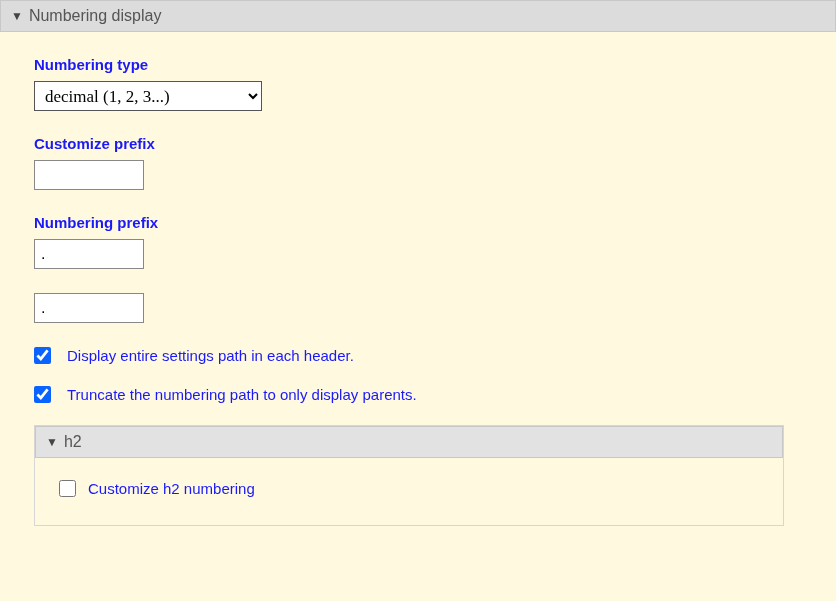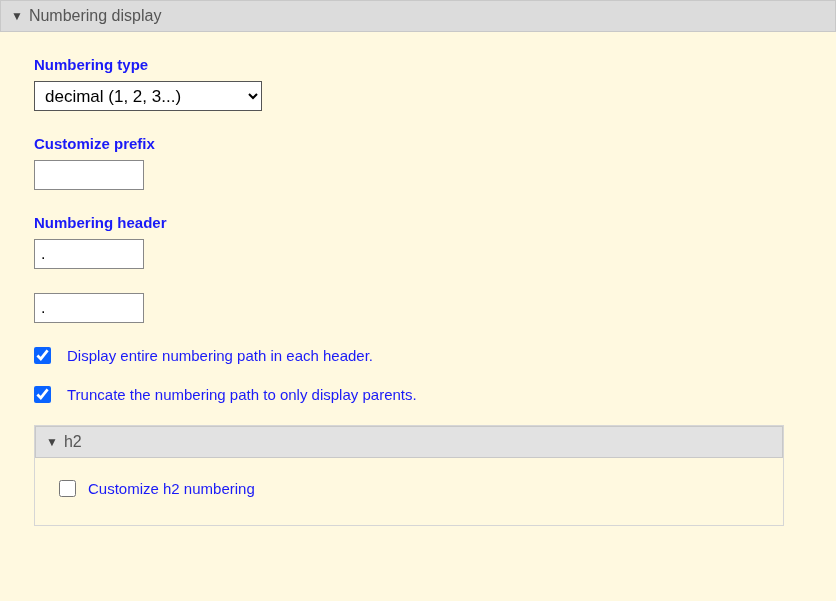--- a/index.html
+++ b/index.html
@@ -53,21 +53,21 @@
       padding: 2px 6px;
       font-family: inherit;
     }
     .select-input {
       width: 228px;
       height: 30px;
       border: 1px solid #555;
       background: #fff;
       font-size: 17px;
       padding: 2px 6px;
-      font-family: Liberation Sans, sans-serif;
+      font-family: Liberation Serif, serif;
     }
     .checkbox-row {
       display: flex;
       align-items: center;
       margin-bottom: 22px;
     }
     .checkbox-row input[type="checkbox"] {
       width: 17px;
       height: 17px;
       accent-color: #0a63ff;
@@ -114,31 +114,31 @@
       <option>decimal (1, 2, 3...)</option>
     </select>
   </div>
 
   <div class="field">
     <label class="field-label">Customize prefix</label>
     <input type="text" class="text-input" value="" style="">
   </div>
 
   <div class="field">
-    <label class="field-label">Numbering header</label>
+    <label class="field-label">Numbering prefix</label>
     <input type="text" class="text-input" value="." style="">
   </div>
 
   <div class="field">
     <input type="text" class="text-input" value="." style="">
   </div>
 
   <div class="checkbox-row">
     <input type="checkbox" id="cb-display" checked="" style="">
-    <label class="cb-label" for="cb-display">Display entire numbering path in each header.</label>
+    <label class="cb-label" for="cb-display">Display entire settings path in each header.</label>
   </div>
 
   <div class="checkbox-row">
     <input type="checkbox" id="cb-truncate" checked="" style="">
     <label class="cb-label" for="cb-truncate">Truncate the numbering path to only display parents.</label>
   </div>
 
   <div class="sub-panel">
     <div class="section-header">
       <span class="tri">▼</span>

